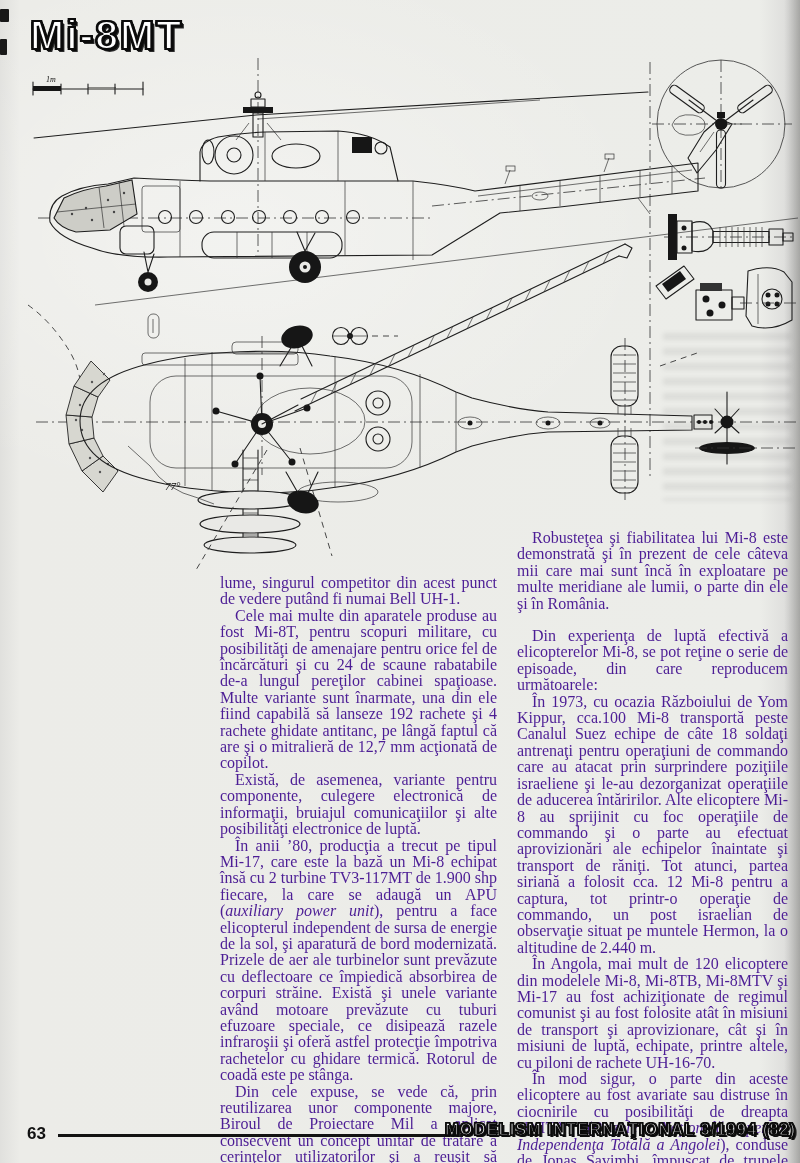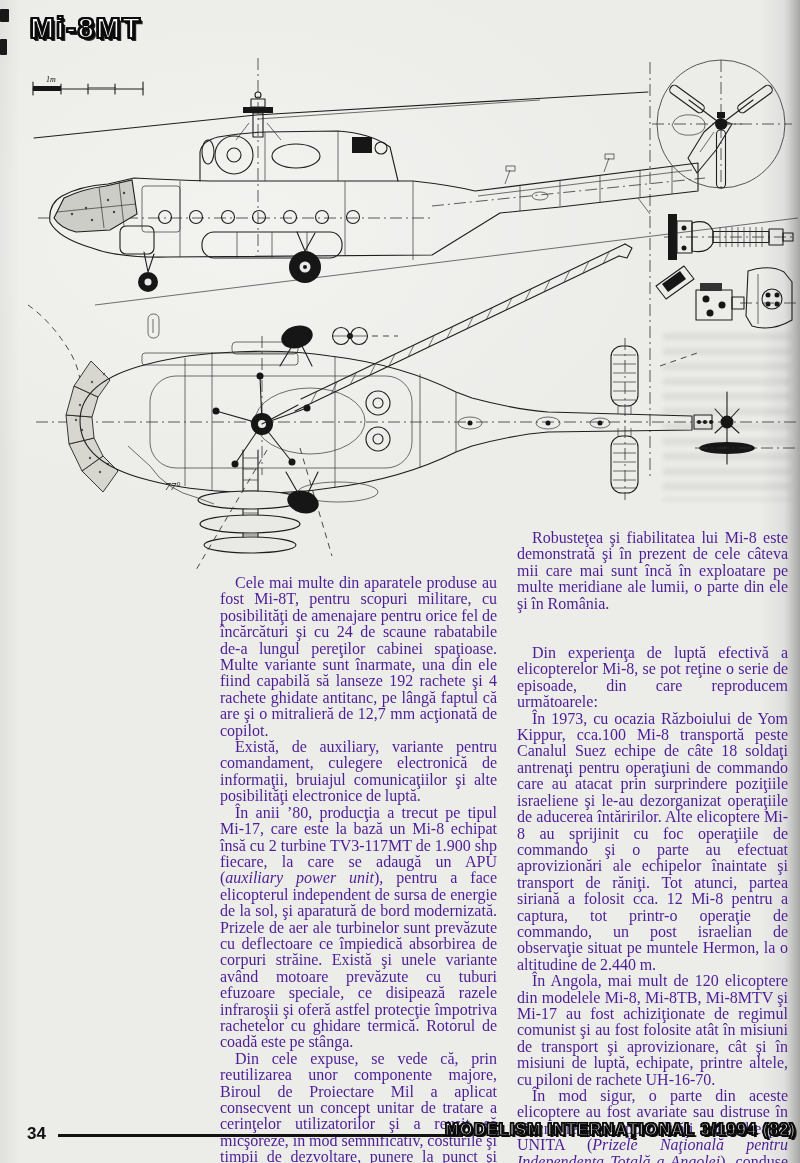--- a/index.html
+++ b/index.html
@@ -13,39 +13,39 @@
   }
   .abs{position:absolute;}
   
   .bubble{
     font-family:"Liberation Sans",sans-serif;font-weight:900;color:#fff;
     -webkit-text-stroke:2.2px #0b0b0b;
     text-shadow:2px 2px 0 #0b0b0b,-1.4px -1.4px 0 #0b0b0b,1.4px -1.4px 0 #0b0b0b,
                 -1.4px 1.4px 0 #0b0b0b,3px 3px 0 #2a2a2a;
     letter-spacing:2px;white-space:nowrap;
   }
-  .title{left:30px;top:12px;font-size:29px;}
+  .title{left:30px;top:12px;font-size:41px;}
   .footer-mag{right:4px;top:1120px;font-size:16.5px;-webkit-text-stroke:1.6px #0b0b0b;
     text-shadow:1.6px 1.6px 0 #0b0b0b,-1px -1px 0 #0b0b0b,1px -1px 0 #0b0b0b,
                 -1px 1px 0 #0b0b0b,2.4px 2.4px 0 #2a2a2a;letter-spacing:1px;}
   .page-num{left:27px;top:1124px;font-family:"Liberation Sans",sans-serif;
     font-weight:bold;font-size:17px;color:#111;}
   .footer-rule{left:58px;top:1134px;width:405px;height:3px;background:#121212;}
   .edge-mark{left:0;background:#181818;border-radius:1px;}
   .edge-shade{right:0;top:0;width:16px;height:100%;
     background:linear-gradient(90deg,rgba(0,0,0,0) 0%,rgba(0,0,0,.10) 55%,rgba(0,0,0,.20) 100%);}
   .bleed{left:663px;top:333px;width:128px;height:168px;opacity:.5;filter:blur(2px);
     background:repeating-linear-gradient(180deg,rgba(110,110,110,.25) 0 7px,rgba(0,0,0,0) 7px 15px);}
   
   .col{font-size:16px;line-height:16.4px;text-align:justify;word-spacing:-0.3px;color:#4c1d95;}
   #col-left{left:220px;top:575px;width:277px;}
   #col-right{left:517px;top:530px;width:271px;}
   .col p{margin:0;}
   .col p.ind{text-indent:15px;}
-  .col p.gap{margin-top:33px;}
+  .col p.gap{margin-top:16px;}
   svg{display:block;}
   .ln{stroke:#1e1e1e;stroke-width:1.1;fill:none;stroke-linejoin:round;stroke-linecap:round;}
   .thin{stroke:#333;stroke-width:.7;fill:none;}
   .dd{stroke:#333;stroke-width:.8;fill:none;stroke-dasharray:12 4 2 4;}
   .dash{stroke:#333;stroke-width:.9;fill:none;stroke-dasharray:6 5;}
   .dk{fill:#161616;stroke:none;}
   .paper{fill:#e9e9e6;}
   .anno{font-family:"Liberation Serif",serif;font-style:italic;font-size:11px;fill:#111;}
   .anno-sm{font-family:"Liberation Serif",serif;font-style:italic;font-size:8px;fill:#111;}
 </style>
@@ -303,28 +303,29 @@
       <ellipse cx="727" cy="448" rx="28" ry="6" class="dk"></ellipse>
       <path class="dd" d="M695 448 L798 448"></path>
     </g>
 
     <rect x="148" y="314" width="11" height="24" rx="5" class="thin"></rect>
     <path class="thin" d="M153 319 L153 333"></path>
   </g>
 </svg>
 
 <div id="col-left" class="abs col">
+    <p class=""><span>lume, singurul competitor din acest punct de vedere putând fi numai Bell UH-1.</span></p>
     <p class="ind"><span>Cele mai multe din aparatele produse au fost Mi-8T, pentru scopuri militare, cu posibilităţi de amenajare pentru orice fel de încărcături şi cu 24 de scaune rabatabile de-a lungul pereţilor cabinei spaţioase. Multe variante sunt înarmate, una din ele fiind capabilă să lanseze 192 rachete şi 4 rachete ghidate antitanc, pe lângă faptul că are şi o mitralieră de 12,7 mm acţionată de copilot.</span></p>
-    <p class="ind"><span>Există, de auxiliary, variante pentru comandament, culegere electronică de informaţii, bruiajul comunicaţiilor şi alte posibilităţi electronice de luptă.</span></p>
+    <p class="ind"><span>Există, de asemenea, variante pentru componente, culegere electronică de informaţii, bruiajul comunicaţiilor şi alte posibilităţi electronice de luptă.</span></p>
     <p class="ind"><span>În anii ’80, producţia a trecut pe tipul Mi-17, care este la bază un Mi-8 echipat însă cu 2 turbine TV3-117MT de 1.900 shp fiecare, la care se adaugă un APU (</span><i>auxiliary power unit</i><span>), pentru a face elicopterul independent de sursa de energie de la sol, şi aparatură de bord modernizată. Prizele de aer ale turbinelor sunt prevăzute cu deflectoare ce împiedică absorbirea de corpuri străine. Există şi unele variante având motoare prevăzute cu tuburi efuzoare speciale, ce disipează razele infraroşii şi oferă astfel protecţie împotriva rachetelor cu ghidare termică. Rotorul de coadă este pe stânga.</span></p>
     <p class="ind"><span>Din cele expuse, se vede că, prin reutilizarea unor componente majore, Biroul de Proiectare Mil a aplicat consecvent un concept unitar de tratare a cerinţelor utilizatorilor şi a reuşit să micşoreze, în mod semnificativ, costurile şi timpii de dezvoltare, punere la punct şi introducere în exploatare a noilor maşini de luptă sau comerciale civile, accentul fiind pus însă pe utilizările militare.</span></p>
   </div>
 <div id="col-right" class="abs col">
     <p class="ind"><span>Robusteţea şi fiabilitatea lui Mi-8 este demonstrată şi în prezent de cele câteva mii care mai sunt încă în exploatare pe multe meridiane ale lumii, o parte din ele şi în România.</span></p>
     <p class="ind gap"><span>Din experienţa de luptă efectivă a elicopterelor Mi-8, se pot reţine o serie de episoade, din care reproducem următoarele:</span></p>
     <p class="ind"><span>În 1973, cu ocazia Războiului de Yom Kippur, cca.100 Mi-8 transportă peste Canalul Suez echipe de câte 18 soldaţi antrenaţi pentru operaţiuni de commando care au atacat prin surprindere poziţiile israeliene şi le-au dezorganizat operaţiile de aducerea întăririlor. Alte elicoptere Mi-8 au sprijinit cu foc operaţiile de commando şi o parte au efectuat aprovizionări ale echipelor înaintate şi transport de răniţi. Tot atunci, partea siriană a folosit cca. 12 Mi-8 pentru a captura, tot printr-o operaţie de commando, un post israelian de observaţie situat pe muntele Hermon, la o altitudine de 2.440 m.</span></p>
     <p class="ind"><span>În Angola, mai mult de 120 elicoptere din modelele Mi-8, Mi-8TB, Mi-8MTV şi Mi-17 au fost achiziţionate de regimul comunist şi au fost folosite atât în misiuni de transport şi aprovizionare, cât şi în misiuni de luptă, echipate, printre altele, cu piloni de rachete UH-16-70.</span></p>
     <p class="ind"><span>În mod sigur, o parte din aceste elicoptere au fost avariate sau distruse în ciocnirile cu posibilităţi de dreapta UNITA (</span><i>Prizele Naţională pentru Independenţa Totală a Angolei</i><span>), conduse de Jonas Savimbi, împuşcat de trupele guvernamentale pe 22 februarie 2002.</span></p>
   </div>
 
-<div class="abs page-num">34</div>
+<div class="abs page-num">63</div>
 <div class="abs footer-rule"></div>
 <div class="abs bubble footer-mag">MODELISM INTERNAŢIONAL 3/1994 (82)</div>
 
 </body></html>

